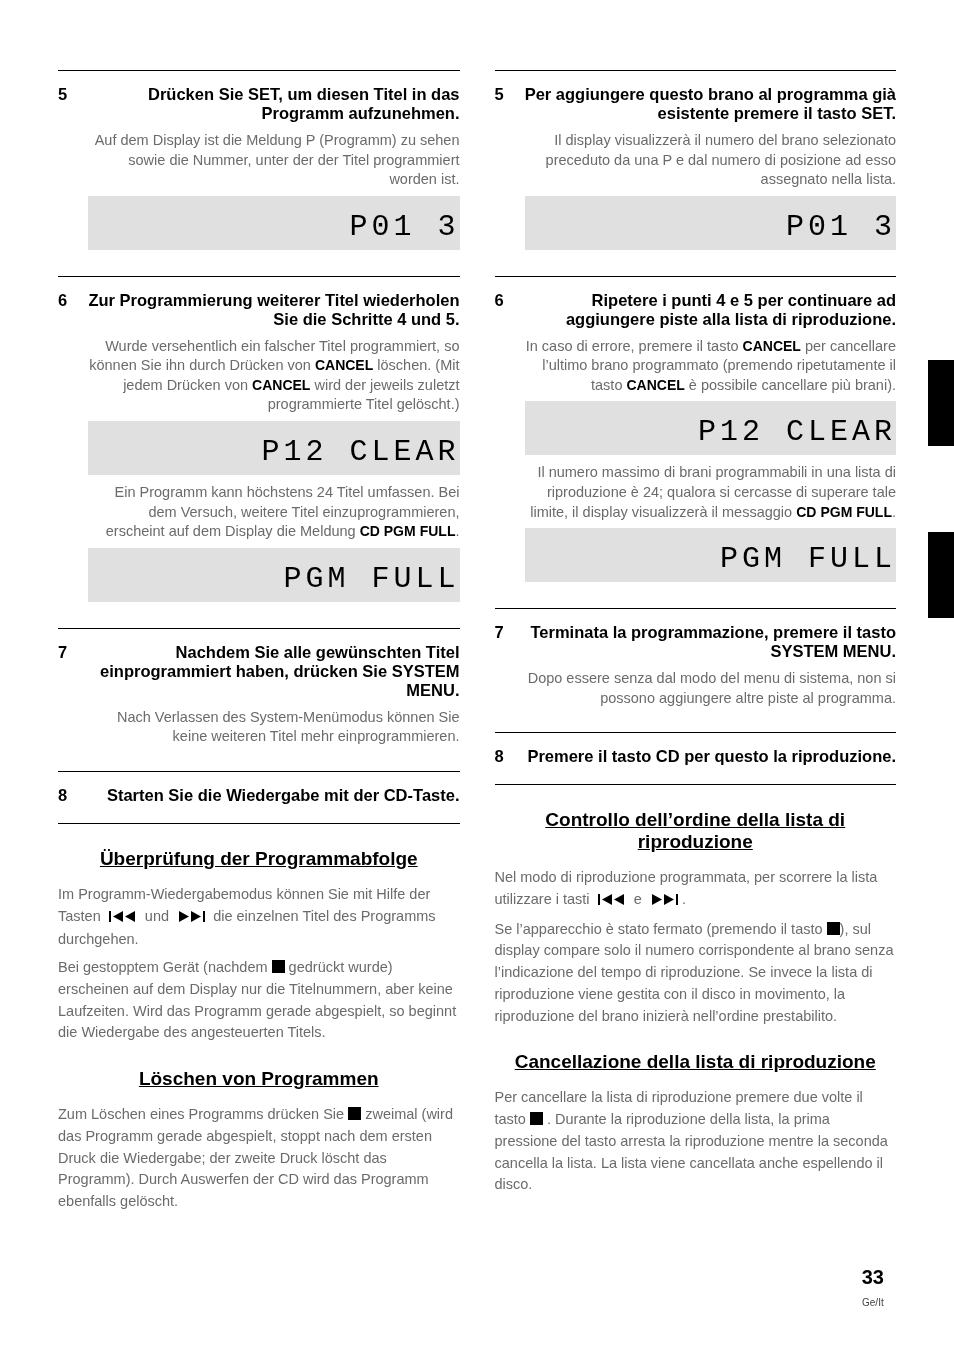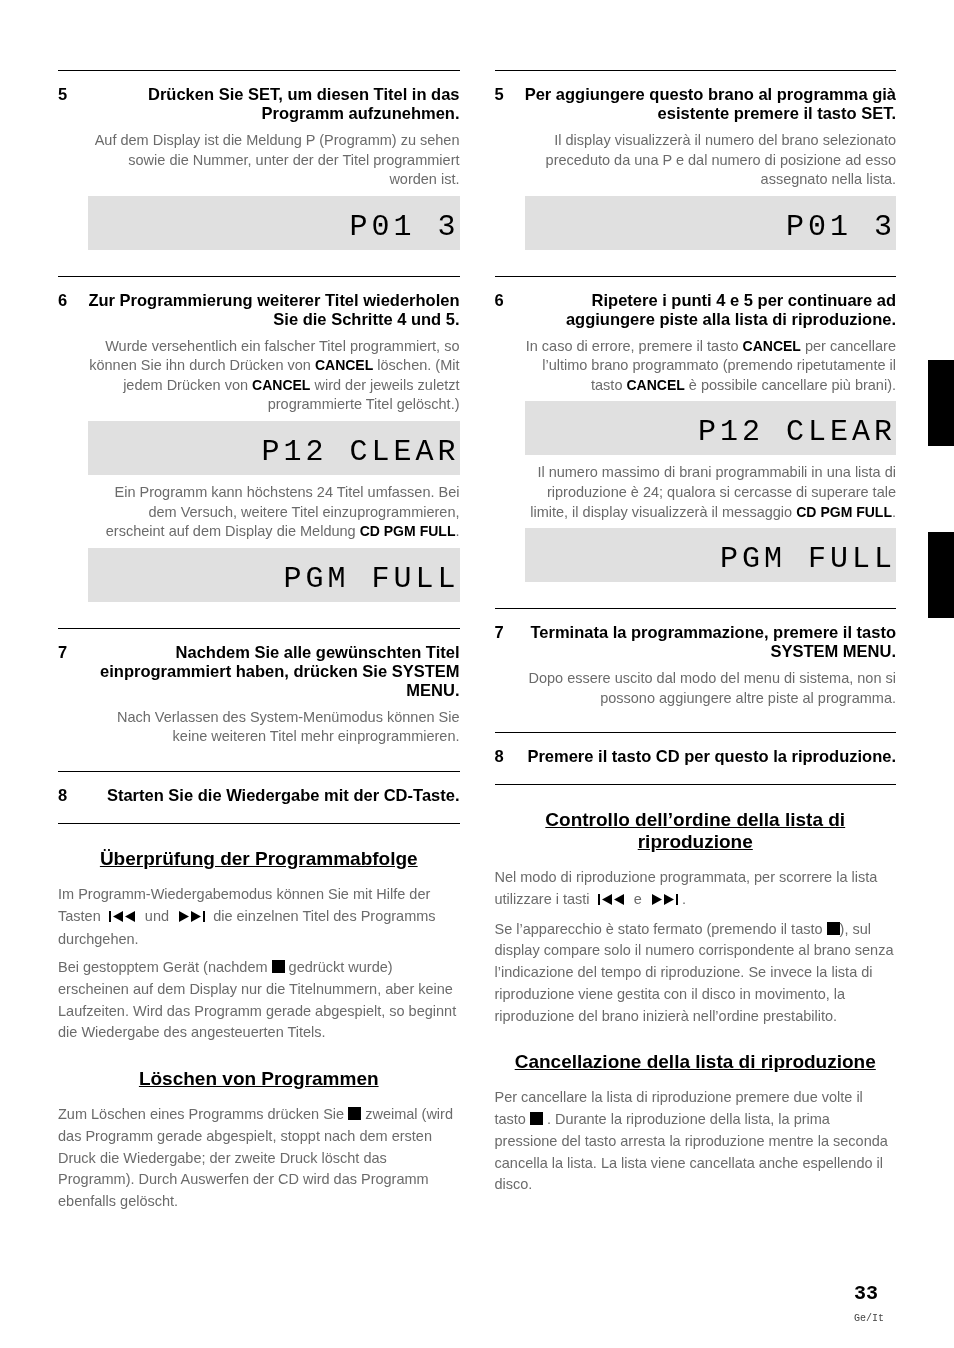--- a/index.html
+++ b/index.html
@@ -17,21 +17,21 @@
   .note .kw { font-weight: bold; color: #000; font-size: 14px; }
   .h2 { font-weight: bold; font-size: 19px; text-decoration: underline; margin: 24px 0 14px 0; text-align: center; }
   .para { font-size: 14.5px; line-height: 1.5; margin: 6px 0; color: #6b6b6b; }
   .icon { display: inline-block; vertical-align: -2px; }
   .stop-sq { display: inline-block; width: 13px; height: 13px; background: #000; vertical-align: -1px; }
   .sidetabs { position: absolute; right: 0; top: 360px; display: flex; flex-direction: column; }
   .tab { width: 26px; height: 86px; }
   .tab.dark { background: #000; }
   .tab.light { background: #fff; }
   .tab.grey { background: #000; }
-  .pgnum { position: absolute; right: 70px; bottom: 24px; text-align: left; font-family: Liberation Mono, monospace; }
+  .pgnum { position: absolute; right: 70px; bottom: 40px; text-align: center; }
   .pgnum .n { font-weight: bold; font-size: 20px; }
   .pgnum .lang { font-size: 10px; margin-top: 8px; color: #444; }
   svg { display: inline; }
 </style>
 </head>
 <body>
 
 <div class="page">
 
   <div class="sidetabs">
@@ -154,21 +154,21 @@
           <div class="lcd">PGM FULL</div>
         </div>
       </div>
 
       <div class="hr"></div>
 
       <div class="step">
         <div class="step-num">7</div>
         <div class="step-body">
           <div class="bold">Terminata la programmazione, premere il tasto SYSTEM MENU.</div>
-          <div class="note">Dopo essere uscito dal modo del menu di sistema, non si possono aggiungere altre piste al programma.</div>
+          <div class="note">Dopo essere senza dal modo del menu di sistema, non si possono aggiungere altre piste al programma.</div>
         </div>
       </div>
 
       <div class="hr"></div>
 
       <div class="step">
         <div class="step-num">8</div>
         <div class="step-body">
           <div class="bold">Premere il tasto CD per questo la riproduzione.</div>
         </div>

